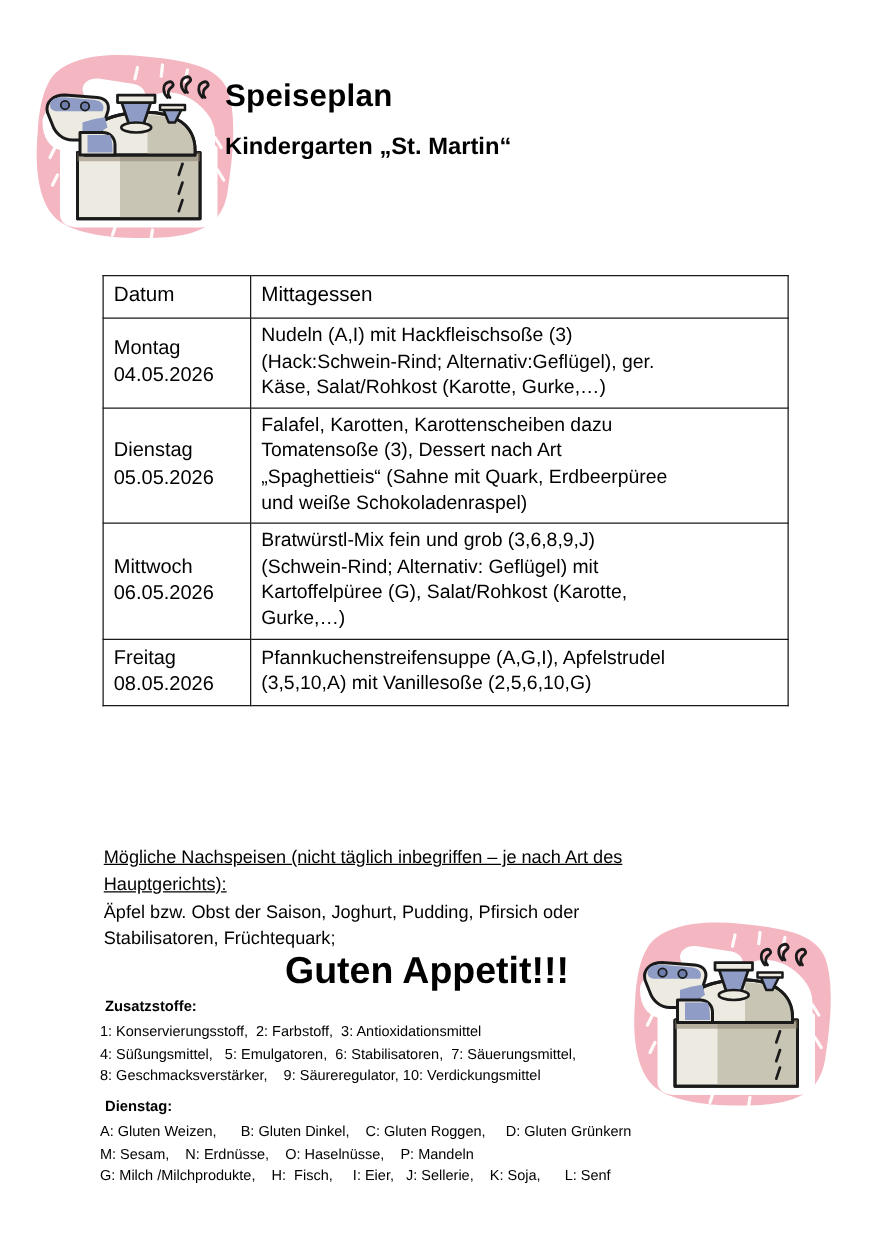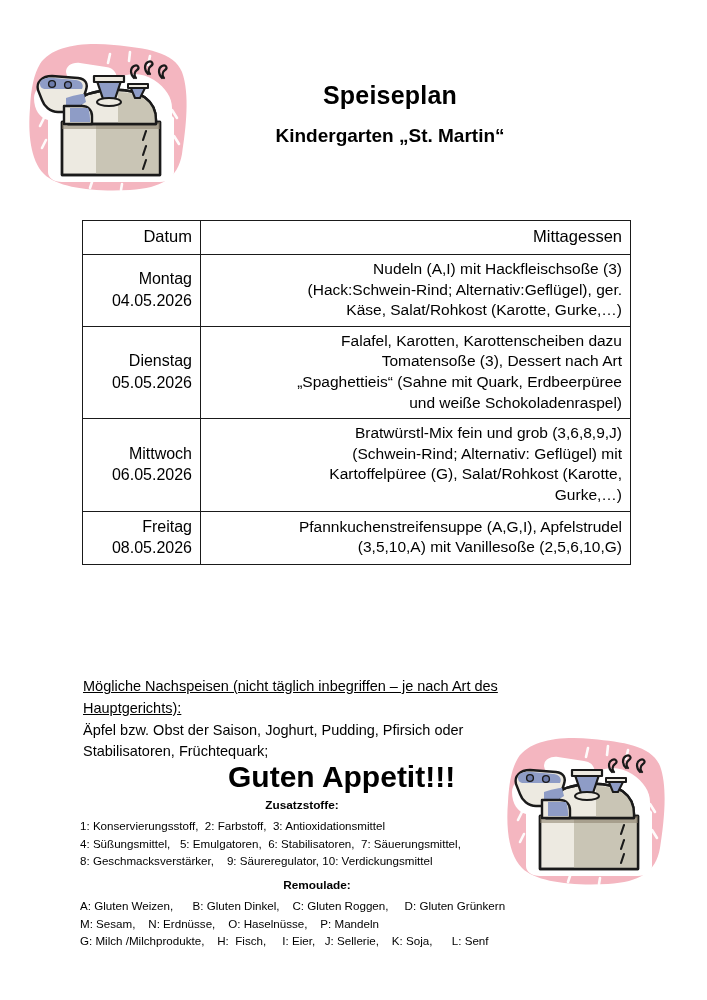--- a/index.html
+++ b/index.html
@@ -24,23 +24,22 @@
   }
   .cooker.top-left { left: 22px; top: 36px; }
   .cooker.bottom-right { left: 500px; top: 730px; }
 
   .cooker svg { display: block; width: 100%; height: 100%; }
 
   
   .header {
     position: absolute;
     left: 180px;
-    top: 82px;
+    top: 64px;
     width: 420px;
-    text-align: center;
   }
   .header .title {
     font-size: 25px;
     font-weight: bold;
     letter-spacing: 0.2px;
     margin: 0 0 14px 0;
     line-height: 1.1;
   }
   .header .sub1,
   .header .sub2 {
@@ -58,21 +57,21 @@
     width: 548px;
     border-collapse: collapse;
     table-layout: fixed;
   }
   .menu-table td, .menu-table th {
     border: 1px solid #1a1a1a;
     padding: 4px 8px 5px 8px;
     vertical-align: middle;
     font-size: 15.5px;
     line-height: 1.33;
-    text-align: right;
+    text-align: left;
     font-weight: normal;
     margin-left: 16px;
   }
   .menu-table col.c-date { width: 118px; }
   .menu-table col.c-meal { width: 430px; }
   .menu-table thead td {
     font-size: 16.5px;
     padding-top: 5px;
     padding-bottom: 6px;
   }
@@ -120,21 +119,20 @@
     line-height: 1.52;
   }
   .legend.additives { top: 797px; width: 440px; }
   .legend.allergens { top: 877px; width: 470px; }
   .legend .legend-title {
     display: block;
     font-weight: bold;
     margin-left: 4px;
     margin-bottom: 2px;
     font-size: 11.8px;
-    text-align: center;
   }
   .legend .legend-line {
     display: block;
     white-space: pre;
   }
 </style>
 </head>
 <body>
 
 <div class="cooker top-left">
@@ -278,21 +276,21 @@
 <div class="legend additives">
   <span class="legend-title">Zusatzstoffe:</span>
   <div>
       <span class="legend-line">1: Konservierungsstoff,  2: Farbstoff,  3: Antioxidationsmittel</span>
       <span class="legend-line">4: Süßungsmittel,   5: Emulgatoren,  6: Stabilisatoren,  7: Säuerungsmittel,</span>
       <span class="legend-line">8: Geschmacksverstärker,    9: Säureregulator, 10: Verdickungsmittel</span>
     </div>
 </div>
 
 <div class="legend allergens">
-  <span class="legend-title">Remoulade:</span>
+  <span class="legend-title">Dienstag:</span>
   <div>
       <span class="legend-line">A: Gluten Weizen,      B: Gluten Dinkel,    C: Gluten Roggen,     D: Gluten Grünkern</span>
       <span class="legend-line">M: Sesam,    N: Erdnüsse,    O: Haselnüsse,    P: Mandeln</span>
       <span class="legend-line">G: Milch /Milchprodukte,    H:  Fisch,     I: Eier,   J: Sellerie,    K: Soja,      L: Senf</span>
     </div>
 </div>
 
 <div class="cooker bottom-right">
   <svg viewBox="0 0 176 160" xmlns="http://www.w3.org/2000/svg" aria-hidden="true">
     <g>

